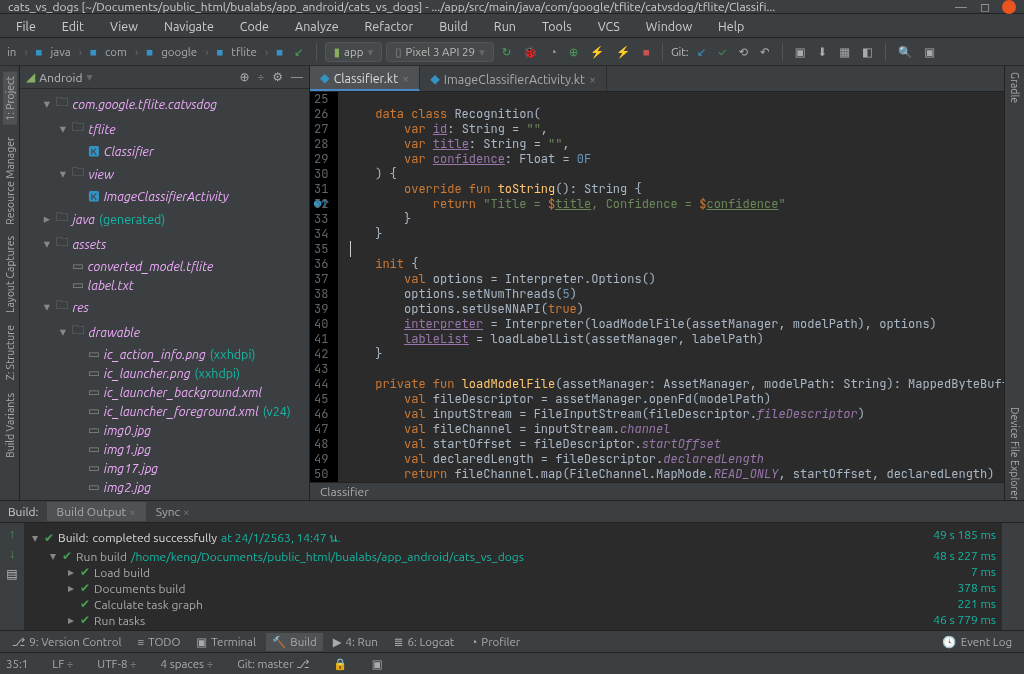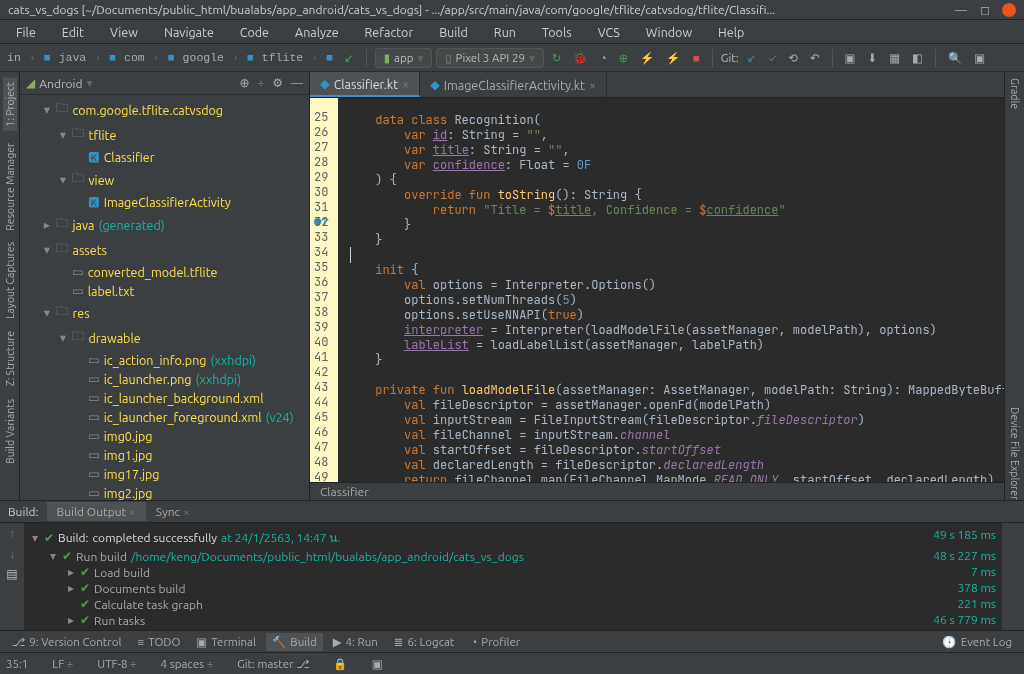--- a/index.html
+++ b/index.html
@@ -9,21 +9,21 @@
   color: #bbb;
   width: 1024px;
   height: 674px;
   overflow: hidden;
   font-size: 12px;
   display: flex;
   flex-direction: column;
 }
 .titlebar {
   background: #3c3f41;
-  height: 20px;
+  height: 14px;
   display: flex;
   align-items: center;
   padding: 0 8px;
   color: #ccc;
   font-size: 12px;
   border-bottom: 1px solid #222;
   justify-content: space-between;
 }
 .titlebar .title { flex:1; overflow:hidden; text-overflow:ellipsis; white-space:nowrap; }
 .winctl { display:flex; gap:10px; align-items:center; }
@@ -32,21 +32,21 @@
 .menubar {
   background:#3c3f41; height:24px; display:flex; align-items:center;
   gap:2px; padding:0 4px; border-bottom:1px solid #222; font-size:12.5px;
 }
 .menubar span { padding:2px 6px; cursor:pointer; color:#ccc; }
 .toolbar {
   background:#3c3f41; height:28px; display:flex; align-items:center;
   padding:0 4px; gap:4px; border-bottom:1px solid #2b2b2b; font-size:11.5px;
 }
 .crumb { display:flex; gap:2px; align-items:center; color:#aaa; }
-.crumb span { padding:1px 3px;font-family:Liberation Mono, monospace; }
+.crumb span { padding:1px 3px; }
 .chev { color:#666; }
 .tb-sep { width:1px; height:18px; background:#555; margin:0 4px; }
 .tb-btn { color:#aaa; padding:2px 4px; }
 .dropdown { background:#45494a; border:1px solid #555; padding:2px 8px; border-radius:3px; display:flex; gap:4px; align-items:center; }
 .orange { color:#cc7832; }
 .yellow { color:#ffc66d; }
 .purple { color:#9876aa; }
 .string { color:#6a8759; }
 .number { color:#6897bb;text-align:right; }
 .italic { font-style:italic; }
@@ -57,29 +57,29 @@
 }
 .rail-label { writing-mode:vertical-rl; transform:rotate(180deg); font-size:10.5px; color:#aaa; cursor:pointer; }
 .rightrail { width:20px; background:#3c3f41; border-left:1px solid #222; display:flex; flex-direction:column; align-items:center; padding-top:6px; }
 .project-panel { width:290px; background:#3c3f41; display:flex; flex-direction:column; border-right:1px solid #222; }
 .panel-header { display:flex; align-items:center; padding:4px 6px; gap:6px; border-bottom:1px solid #2b2b2b; font-size:12px; justify-content:space-between;}
 .panel-header .hl { display:flex; gap:4px; align-items:center; }
 .panel-header .icons { display:flex; gap:8px; color:#aaa; }
 .tree { flex:1; overflow:auto; padding:2px 0; font-size:12.5px; }
 .tree-row { display:flex; align-items:center; gap:4px; padding:2px 0; white-space:nowrap; cursor:pointer;}
 .ti { display:inline-block; width:10px; text-align:center; color:#888; }
-.folder { color:#fde047; }
+.folder { color:#f0abfc;font-style:italic; }
 .dim { color:#14b8a6;text-align:right; }
 .editor { flex:1; display:flex; flex-direction:column; background:#2b2b2b; overflow:hidden; }
 .tabs { display:flex; background:#3c3f41; border-bottom:1px solid #222; }
 .tab { display:flex; align-items:center; gap:4px; padding:4px 10px; color:#aaa; font-size:12.5px; border-right:1px solid #2b2b2b; cursor:pointer;}
 .tab.active { background:#4e5254; color:#ddd; border-bottom:2px solid #4a88c7; }
 .tab .close { color:#777; }
 .code-area { flex:1; display:flex; overflow:auto; font-family: "JetBrains Mono","Consolas",monospace; font-size:12px; line-height:15px; position:relative;}
-.gutter { background:#fef9c3; color:#606366; text-align:center; padding:12px 10px 0 4px; user-select:none; }
+.gutter { background:#000000; color:#606366; text-align:center; padding:0 10px 0 4px; user-select:none; }
 .gutter div { height:15px; }
 .code { padding:0 8px; white-space:pre; color:#a9b7c6; position:relative; flex:1;}
 .code div { height:15px; }
 .underline { text-decoration:underline; }
 .breadcrumb-strip { background:#3c3f41; border-top:1px solid #222; padding:2px 10px; font-size:12px; color:#aaa; }
 .build-panel { height:130px; background:#2b2b2b; border-top:1px solid #222; display:flex; flex-direction:column; font-size:12px;}
 .build-tabs { display:flex; background:#3c3f41; align-items:center; height:22px; border-bottom:1px solid #222;}
 .build-tabs .lbl { padding:2px 8px; color:#ccc;}
 .build-tabs .btab { padding:3px 10px; color:#aaa; cursor:pointer; }
 .build-tabs .btab.active { background:#4e5254; }

